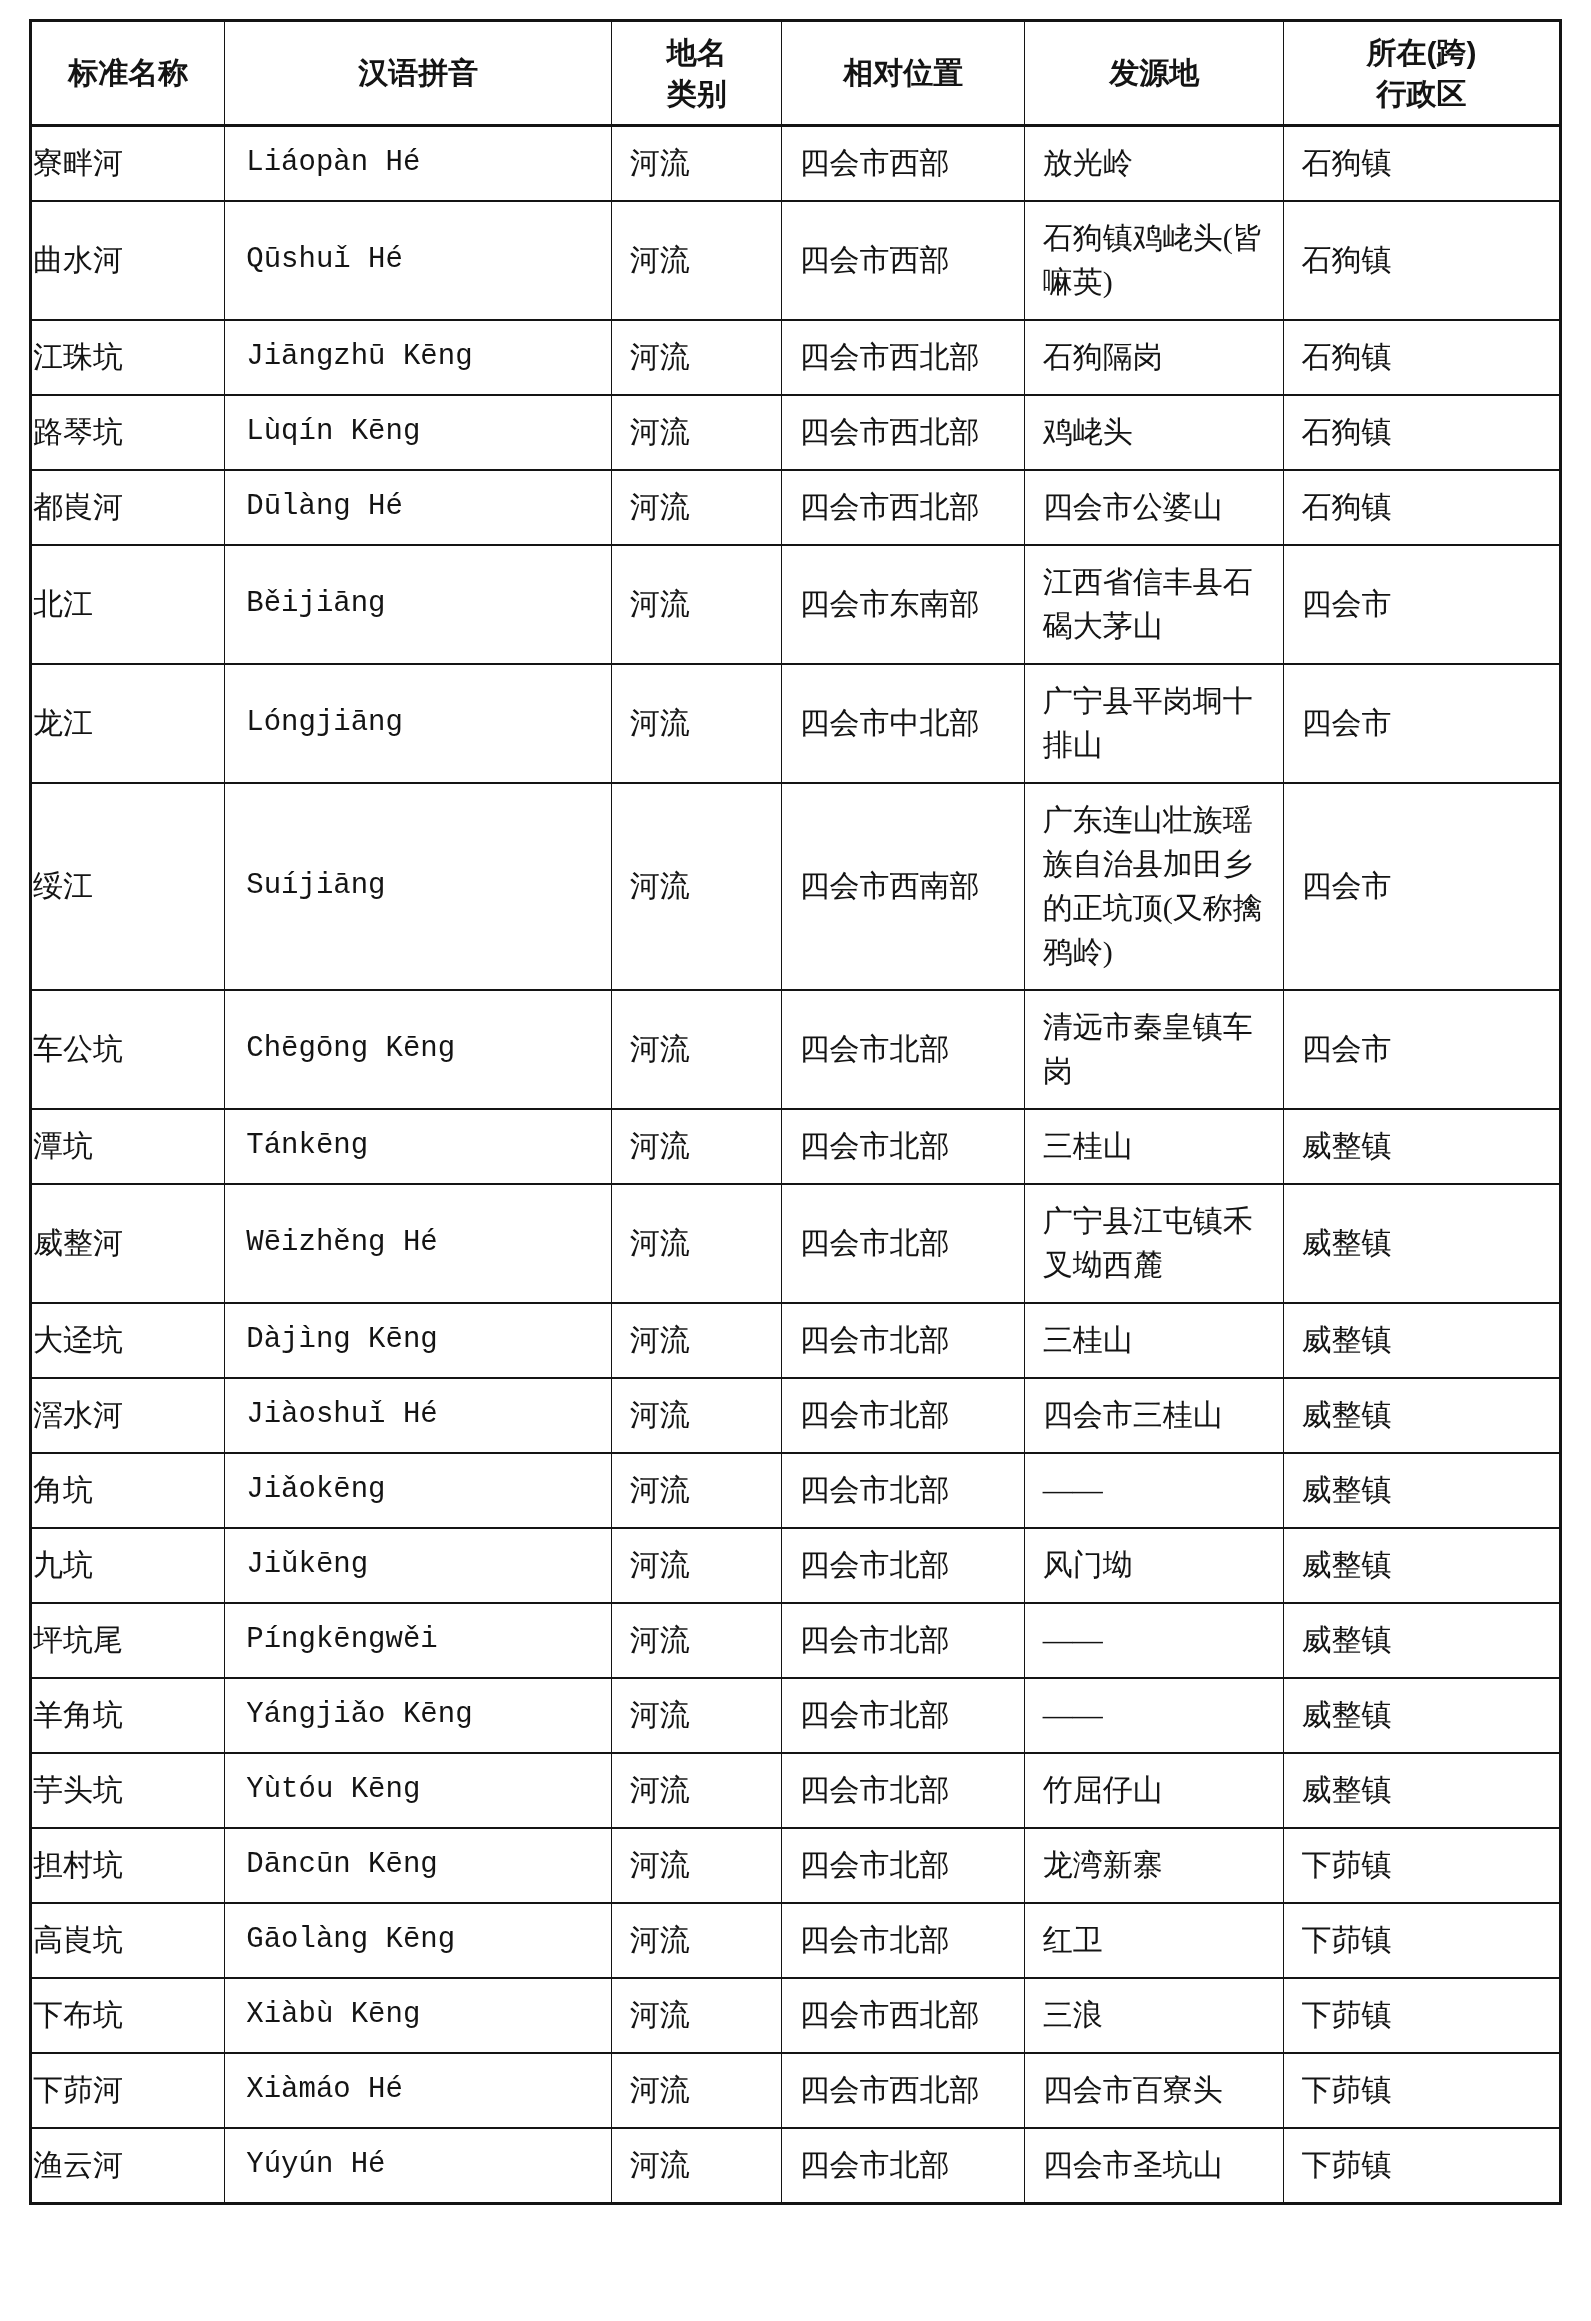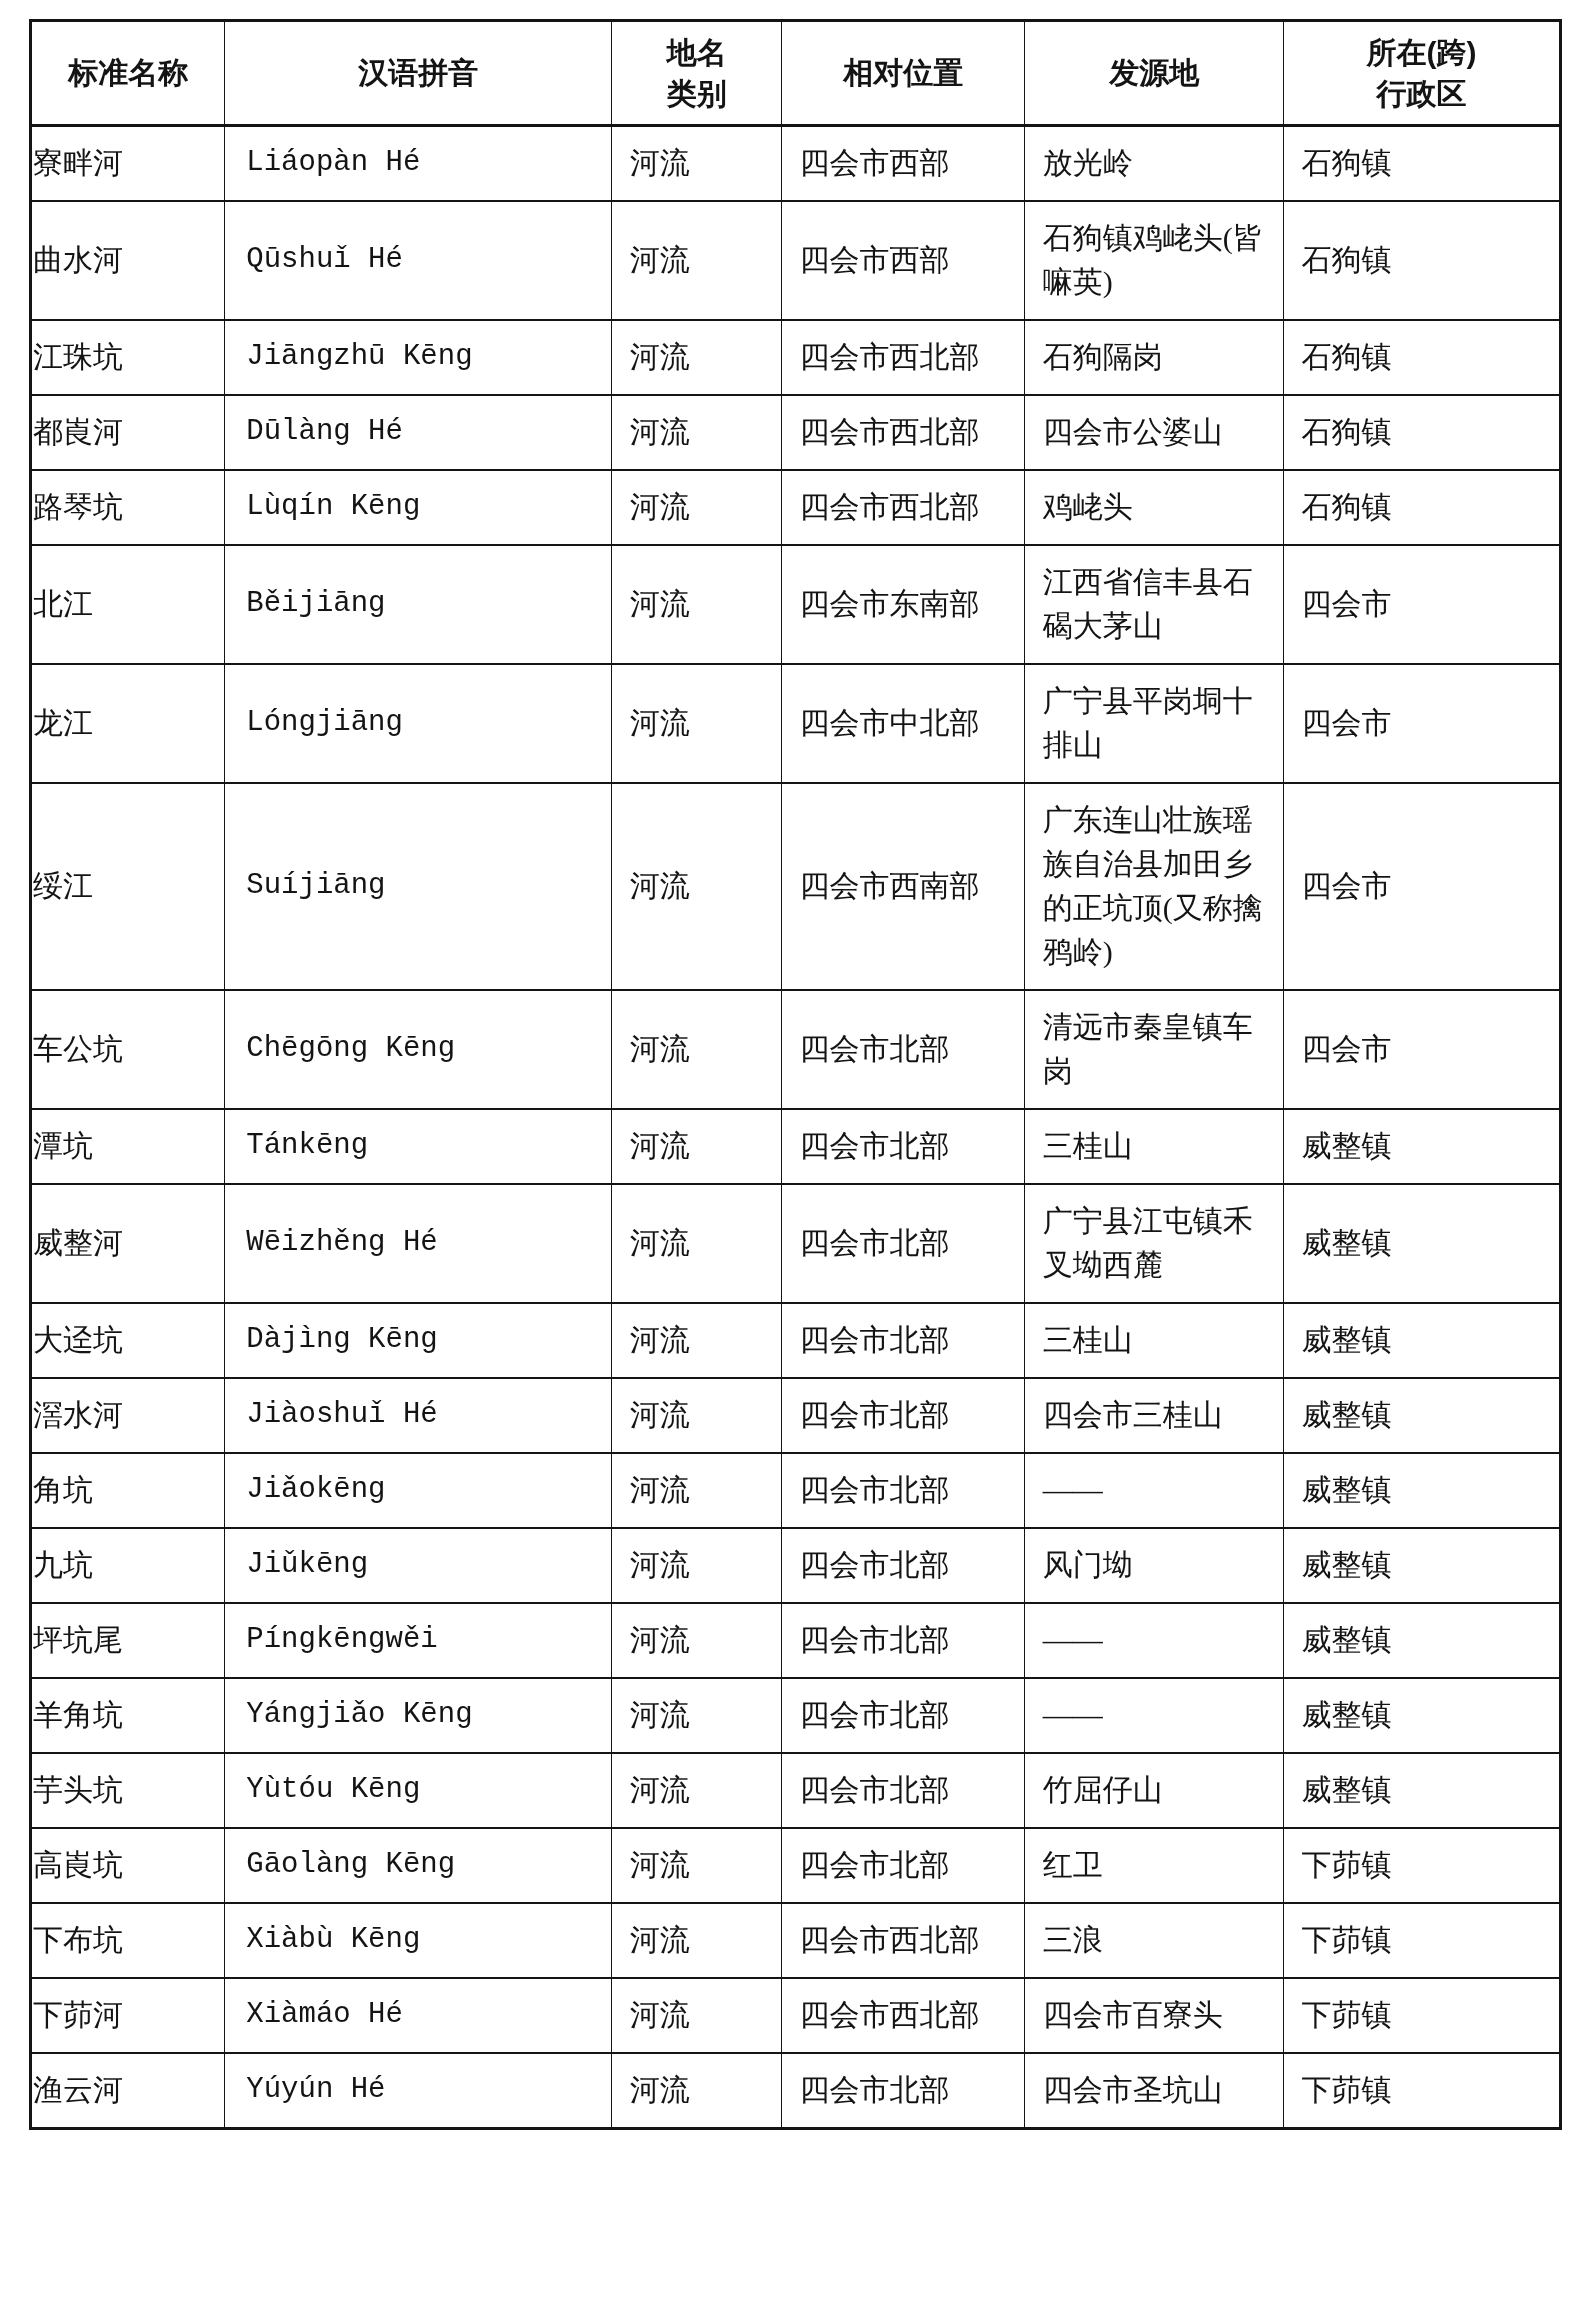--- a/index.html
+++ b/index.html
@@ -106,35 +106,35 @@
         </tr>
         <tr class="row-single">
           <td class="cjk col-name">江珠坑</td>
           <td class="latin col-pinyin">Jiāngzhū Kēng</td>
           <td class="cjk col-category">河流</td>
           <td class="cjk col-position">四会市西北部</td>
           <td class="cjk col-origin">石狗隔岗</td>
           <td class="cjk col-region">石狗镇</td>
         </tr>
         <tr class="row-single">
+          <td class="cjk col-name">路琴坑</td>
+          <td class="latin col-pinyin">Lùqín Kēng</td>
+          <td class="cjk col-category">河流</td>
+          <td class="cjk col-position">四会市西北部</td>
+          <td class="cjk col-origin">鸡峔头</td>
+          <td class="cjk col-region">石狗镇</td>
+        </tr>
+        <tr class="row-single">
           <td class="cjk col-name">都崀河</td>
           <td class="latin col-pinyin">Dūlàng Hé</td>
           <td class="cjk col-category">河流</td>
           <td class="cjk col-position">四会市西北部</td>
           <td class="cjk col-origin">四会市公婆山</td>
           <td class="cjk col-region">石狗镇</td>
         </tr>
-        <tr class="row-single">
-          <td class="cjk col-name">路琴坑</td>
-          <td class="latin col-pinyin">Lùqín Kēng</td>
-          <td class="cjk col-category">河流</td>
-          <td class="cjk col-position">四会市西北部</td>
-          <td class="cjk col-origin">鸡峔头</td>
-          <td class="cjk col-region">石狗镇</td>
-        </tr>
         <tr>
           <td class="cjk col-name">北江</td>
           <td class="latin col-pinyin">Běijiāng</td>
           <td class="cjk col-category">河流</td>
           <td class="cjk col-position">四会市东南部</td>
           <td class="cjk col-origin">江西省信丰县石碣大茅山</td>
           <td class="cjk col-region">四会市</td>
         </tr>
         <tr>
           <td class="cjk col-name">龙江</td>
@@ -224,20 +224,28 @@
           <td class="cjk col-origin">——</td>
           <td class="cjk col-region">威整镇</td>
         </tr>
         <tr class="row-single">
           <td class="cjk col-name">芋头坑</td>
           <td class="latin col-pinyin">Yùtóu Kēng</td>
           <td class="cjk col-category">河流</td>
           <td class="cjk col-position">四会市北部</td>
           <td class="cjk col-origin">竹屈仔山</td>
           <td class="cjk col-region">威整镇</td>
+        </tr>
+        <tr class="row-single">
+          <td class="cjk col-name">担村坑</td>
+          <td class="latin col-pinyin">Dāncūn Kēng</td>
+          <td class="cjk col-category">河流</td>
+          <td class="cjk col-position">四会市北部</td>
+          <td class="cjk col-origin">龙湾新寨</td>
+          <td class="cjk col-region">下茆镇</td>
         </tr>
         <tr class="row-single">
           <td class="cjk col-name">高崀坑</td>
           <td class="latin col-pinyin">Gāolàng Kēng</td>
           <td class="cjk col-category">河流</td>
           <td class="cjk col-position">四会市北部</td>
           <td class="cjk col-origin">红卫</td>
           <td class="cjk col-region">下茆镇</td>
         </tr>
         <tr class="row-single">

